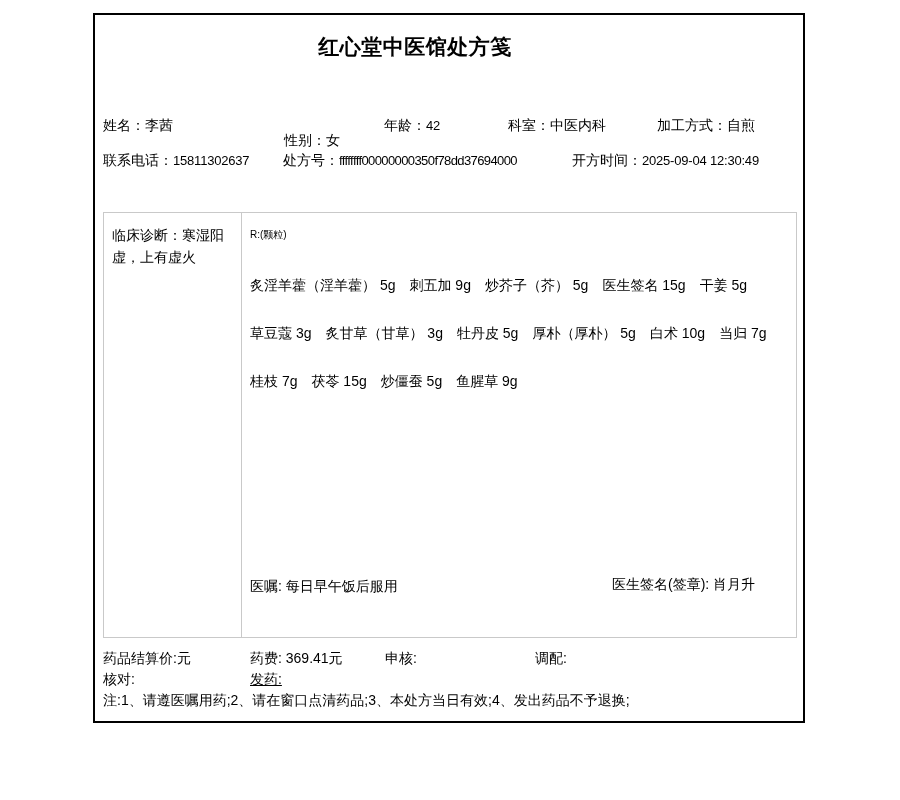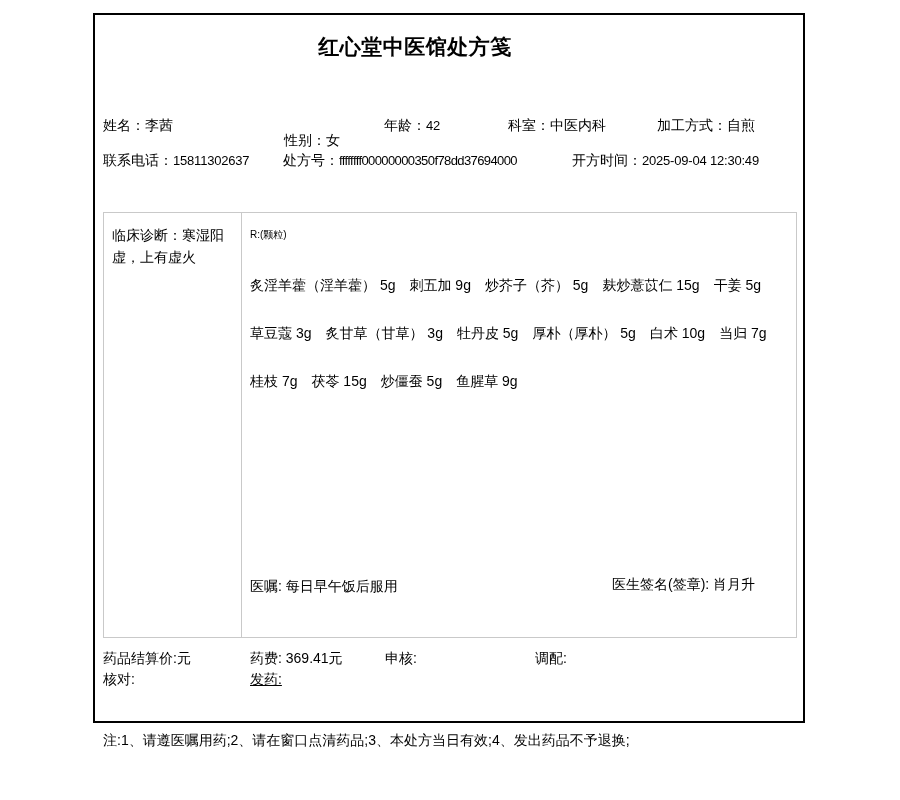--- a/index.html
+++ b/index.html
@@ -37,21 +37,21 @@
     position: absolute; left: 112px; top: 224px; width: 122px;
     font-size: 14px; line-height: 22px; white-space: normal;
   }
   .rx-header { position: absolute; left: 250px; top: 228px; font-size: 10px; }
   .herb-lines { position: absolute; left: 250px; top: 275px; width: 540px; }
   .herb-line { margin-bottom: 28px; font-size: 14px; line-height: 20px; white-space: nowrap; }
   .herb-item { margin-right: 14px; }
   .herb-item:last-child { margin-right: 8px; }
   .dosage-block { position: absolute; left: 250px; top: 576px; font-size: 14px; line-height: 21px; white-space: nowrap; }
   .doctor-sign { position: absolute; left: 612px; top: 576px; font-size: 14px; white-space: nowrap; }
-  .footer-note { white-space: nowrap; margin-top: 40px; }
+  .footer-note { white-space: nowrap; }
 </style>
 </head>
 <body>
 
 <div class="page">
   <div class="sheet"></div>
 
   <h1 class="title">红心堂中医馆处方笺</h1>
 
   <div class="abs txt" style="left:103px; top:115px;"><span>姓名：</span><span>李茜</span></div>
@@ -65,21 +65,21 @@
   <div class="abs txt" style="left:572px; top:150px;"><span>开方时间：</span><span class="num">2025-09-04 12:30:49</span></div>
 
   <div class="main-box"></div>
   <div class="divider"></div>
 
   <div class="diagnosis"><span>临床诊断：</span><span>寒湿阳虚，上有虚火</span></div>
 
   <div class="rx-header">R:(颗粒)</div>
 
   <div class="herb-lines">
-      <div class="herb-line"><span class="herb-item">炙淫羊藿（淫羊藿） 5g</span><span class="herb-item">刺五加 9g</span><span class="herb-item">炒芥子（芥） 5g</span><span class="herb-item">麸炒薏苡仁 15g</span><span class="herb-item">干姜 5g</span></div>
+      <div class="herb-line"><span class="herb-item">炙淫羊藿（淫羊藿） 5g</span><span class="herb-item">刺五加 9g</span><span class="herb-item">炒芥子（芥） 5g</span><span class="herb-item">医生签名 15g</span><span class="herb-item">干姜 5g</span></div>
       <div class="herb-line"><span class="herb-item">草豆蔻 3g</span><span class="herb-item">炙甘草（甘草） 3g</span><span class="herb-item">牡丹皮 5g</span><span class="herb-item">厚朴（厚朴） 5g</span><span class="herb-item">白术 10g</span><span class="herb-item">当归 7g</span></div>
       <div class="herb-line"><span class="herb-item">桂枝 7g</span><span class="herb-item">茯苓 15g</span><span class="herb-item">炒僵蚕 5g</span><span class="herb-item">鱼腥草 9g</span></div>
     </div>
 
   <div class="dosage-block">
     <div>医嘱: 每日早午饭后服用</div>
   </div>
 
   <div class="doctor-sign"><span>医生签名(签章): </span><span>肖月升</span></div>
 

